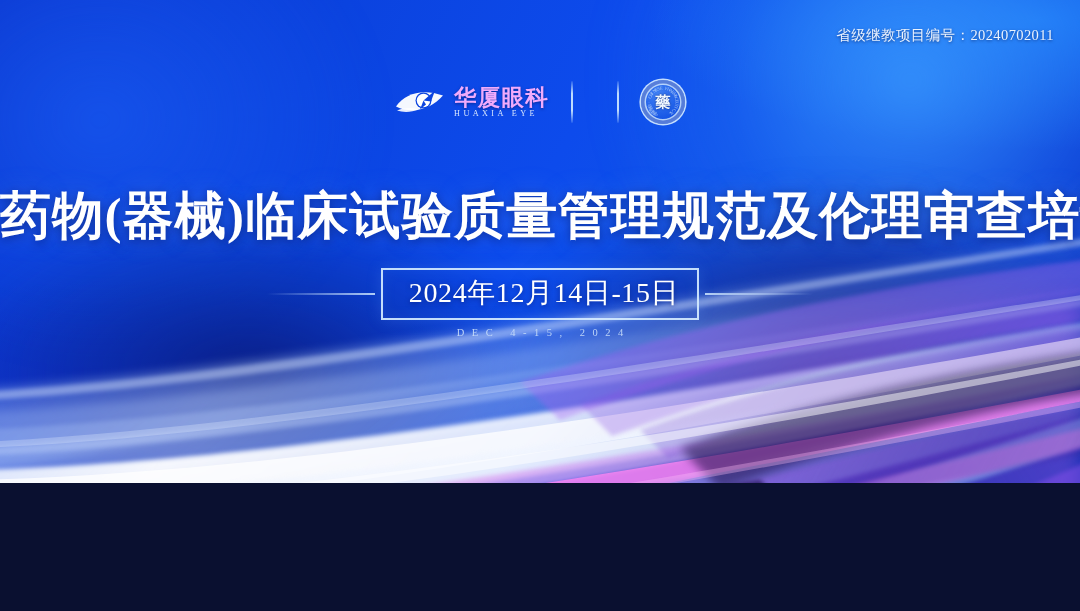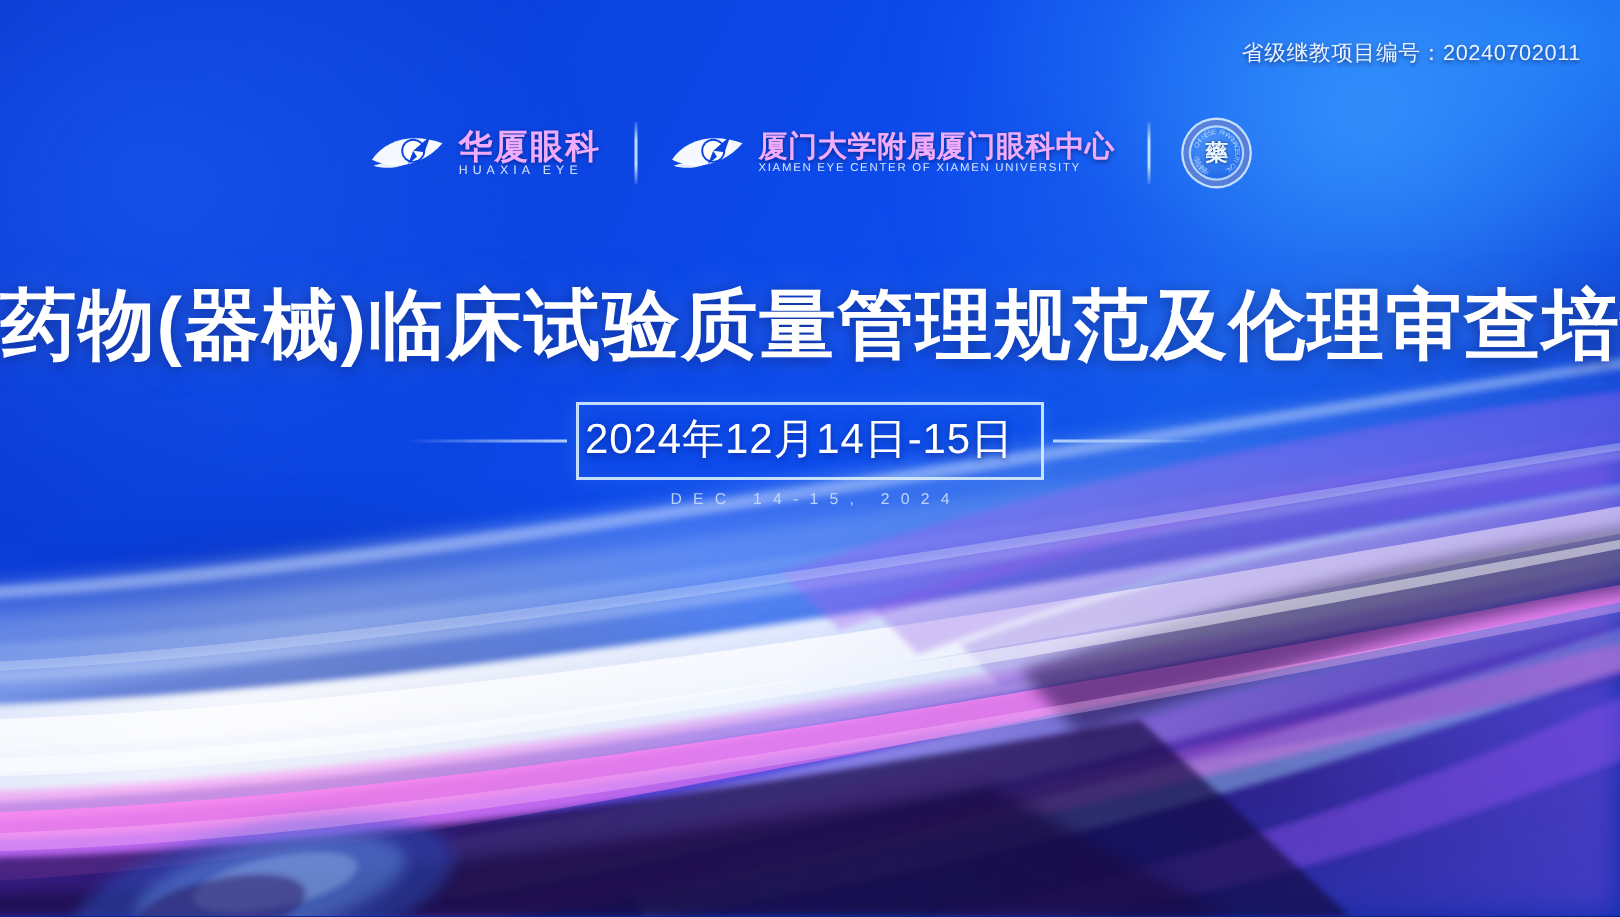--- a/index.html
+++ b/index.html
@@ -4,23 +4,23 @@
 <title>Conference Banner</title>
 <style>
   html, body {
     margin: 0;
     padding: 0;
     background: #0a1030;
   }
   #banner {
     position: relative;
     width: 1080px;
-    height: 611px;
+    height: 483px;
     overflow: hidden;
-    font-family: Liberation Sans, sans-serif;
+    font-family: Liberation Serif, serif;
     background: #0b3fd8;
   }
 
   
   .bg-base {
     position: absolute;
     inset: 0;
     background:
       radial-gradient(ellipse 60% 45% at 96% 4%, #1f7ef5 0%, rgba(31,126,245,0) 60%),
       radial-gradient(ellipse 70% 55% at 12% 92%, #1230c8 0%, rgba(18,48,200,0) 62%),
@@ -198,21 +198,21 @@
     width: 108px;
     height: 1.6px;
     background: linear-gradient(to right, rgba(200,226,255,0), rgba(208,232,255,.85));
     flex: 0 0 auto;
   }
   .date-rule.right {
     background: linear-gradient(to left, rgba(200,226,255,0), rgba(208,232,255,.85));
   }
   .date-box {
     border: 2px solid rgba(213,236,255,.92);
-    padding: 4px 18px 6px 4px;
+    padding: 4px 18px 6px 26px;
     margin: 0 6px;
     color: #ffffff;
     font-size: 28px;
     font-weight: normal;
     letter-spacing: .6px;
     white-space: nowrap;
     text-shadow: 0 1px 5px rgba(0,12,80,.5);
     box-shadow: 0 0 14px rgba(110,175,255,.18), inset 0 0 14px rgba(110,175,255,.1);
   }
   .date-en {
@@ -344,36 +344,20 @@
         </svg>
       </span>
       <span class="logo-text">
         <span class="logo-cn sz1">华厦眼科</span>
         <span class="logo-en sz1">HUAXIA EYE</span>
       </span>
     </div>
 
     <div class="logo-divider"></div>
 
-    <div class="logo-unit">
-      <span>
-        <svg class="eye-mark" width="50" height="30" viewBox="0 0 100 58" aria-hidden="true">
-          <path d="M2 38 C 20 10 58 2 96 16 C 72 44 34 54 2 38 Z" fill="#ffffff" opacity="0.96"></path>
-          <path d="M4 46 C 20 40 34 40 48 44 C 32 50 16 50 4 46 Z" fill="#ffffff" opacity="0.9"></path>
-          <circle cx="57" cy="26" r="16" fill="#0b43df"></circle>
-          <circle cx="57" cy="26" r="13.5" fill="#ffffff"></circle>
-          <path d="M57 26 L 80 6 L 72 28 Z" fill="#0b43df"></path>
-          <path d="M57 26 L 50 44 L 62 34 Z" fill="#0b43df"></path>
-        </svg>
-      </span>
-      <span class="logo-text">
-        <span class="logo-cn sz2">厦门大学附属厦门眼科中心</span>
-        <span class="logo-en sz2">XIAMEN EYE CENTER OF XIAMEN UNIVERSITY</span>
-      </span>
-    </div>
 
     <div class="logo-divider"></div>
 
     <div class="seal">
       <div class="seal-core">藥</div>
     <div class="seal-ring-text">
           <span style="transform: rotate(-240deg) translate(16.5px, -2px) rotate(90deg);">中</span>
           <span style="transform: rotate(-229.655deg) translate(16.5px, -2px) rotate(90deg);">国</span>
           <span style="transform: rotate(-219.31deg) translate(16.5px, -2px) rotate(90deg);">药</span>
           <span style="transform: rotate(-208.966deg) translate(16.5px, -2px) rotate(90deg);">学</span>
@@ -409,16 +393,16 @@
   </div>
 
   <div class="main-title">药物(器械)临床试验质量管理规范及伦理审查培训班</div>
 
   <div class="date-block">
     <div class="date-line-row">
       <span class="date-rule"></span>
       <span class="date-box">2024年12月14日-15日</span>
       <span class="date-rule right"></span>
     </div>
-    <div class="date-en">DEC 14-15, 2024</div>
+    <div class="date-en">DEC 4-15, 2024</div>
   </div>
 
 </div>
 
 </body></html>

